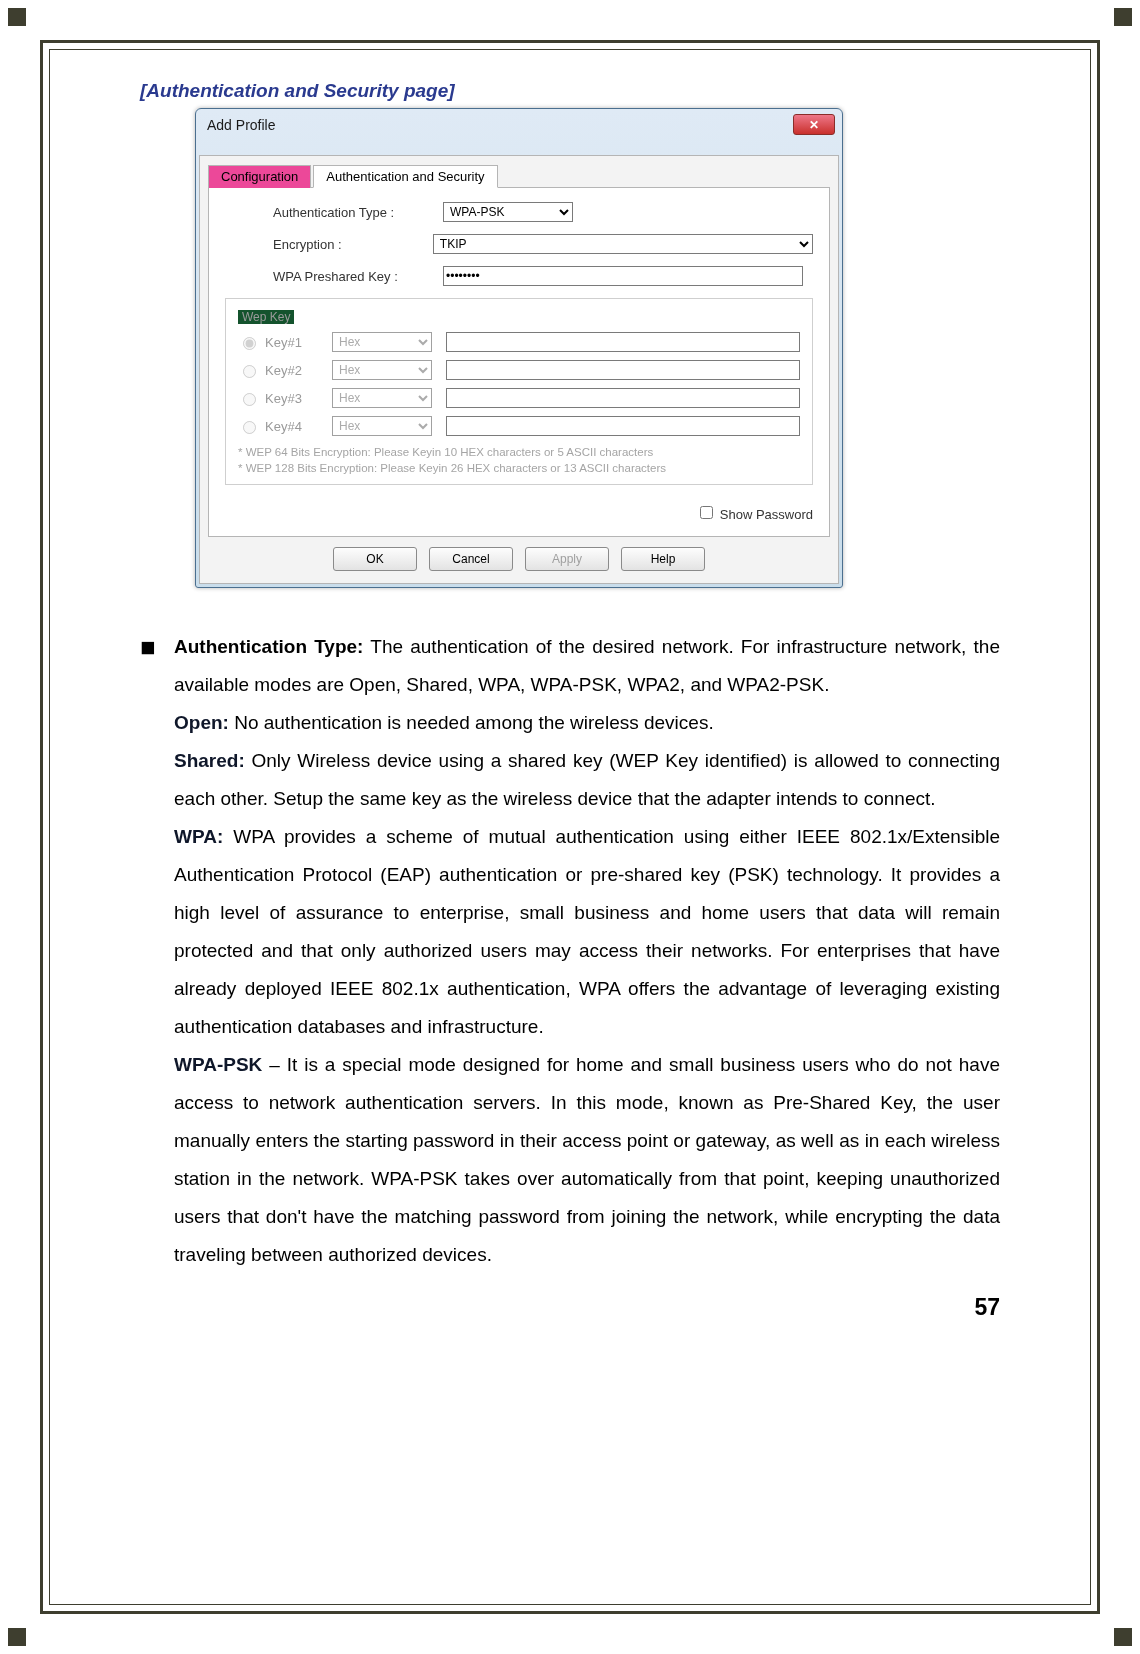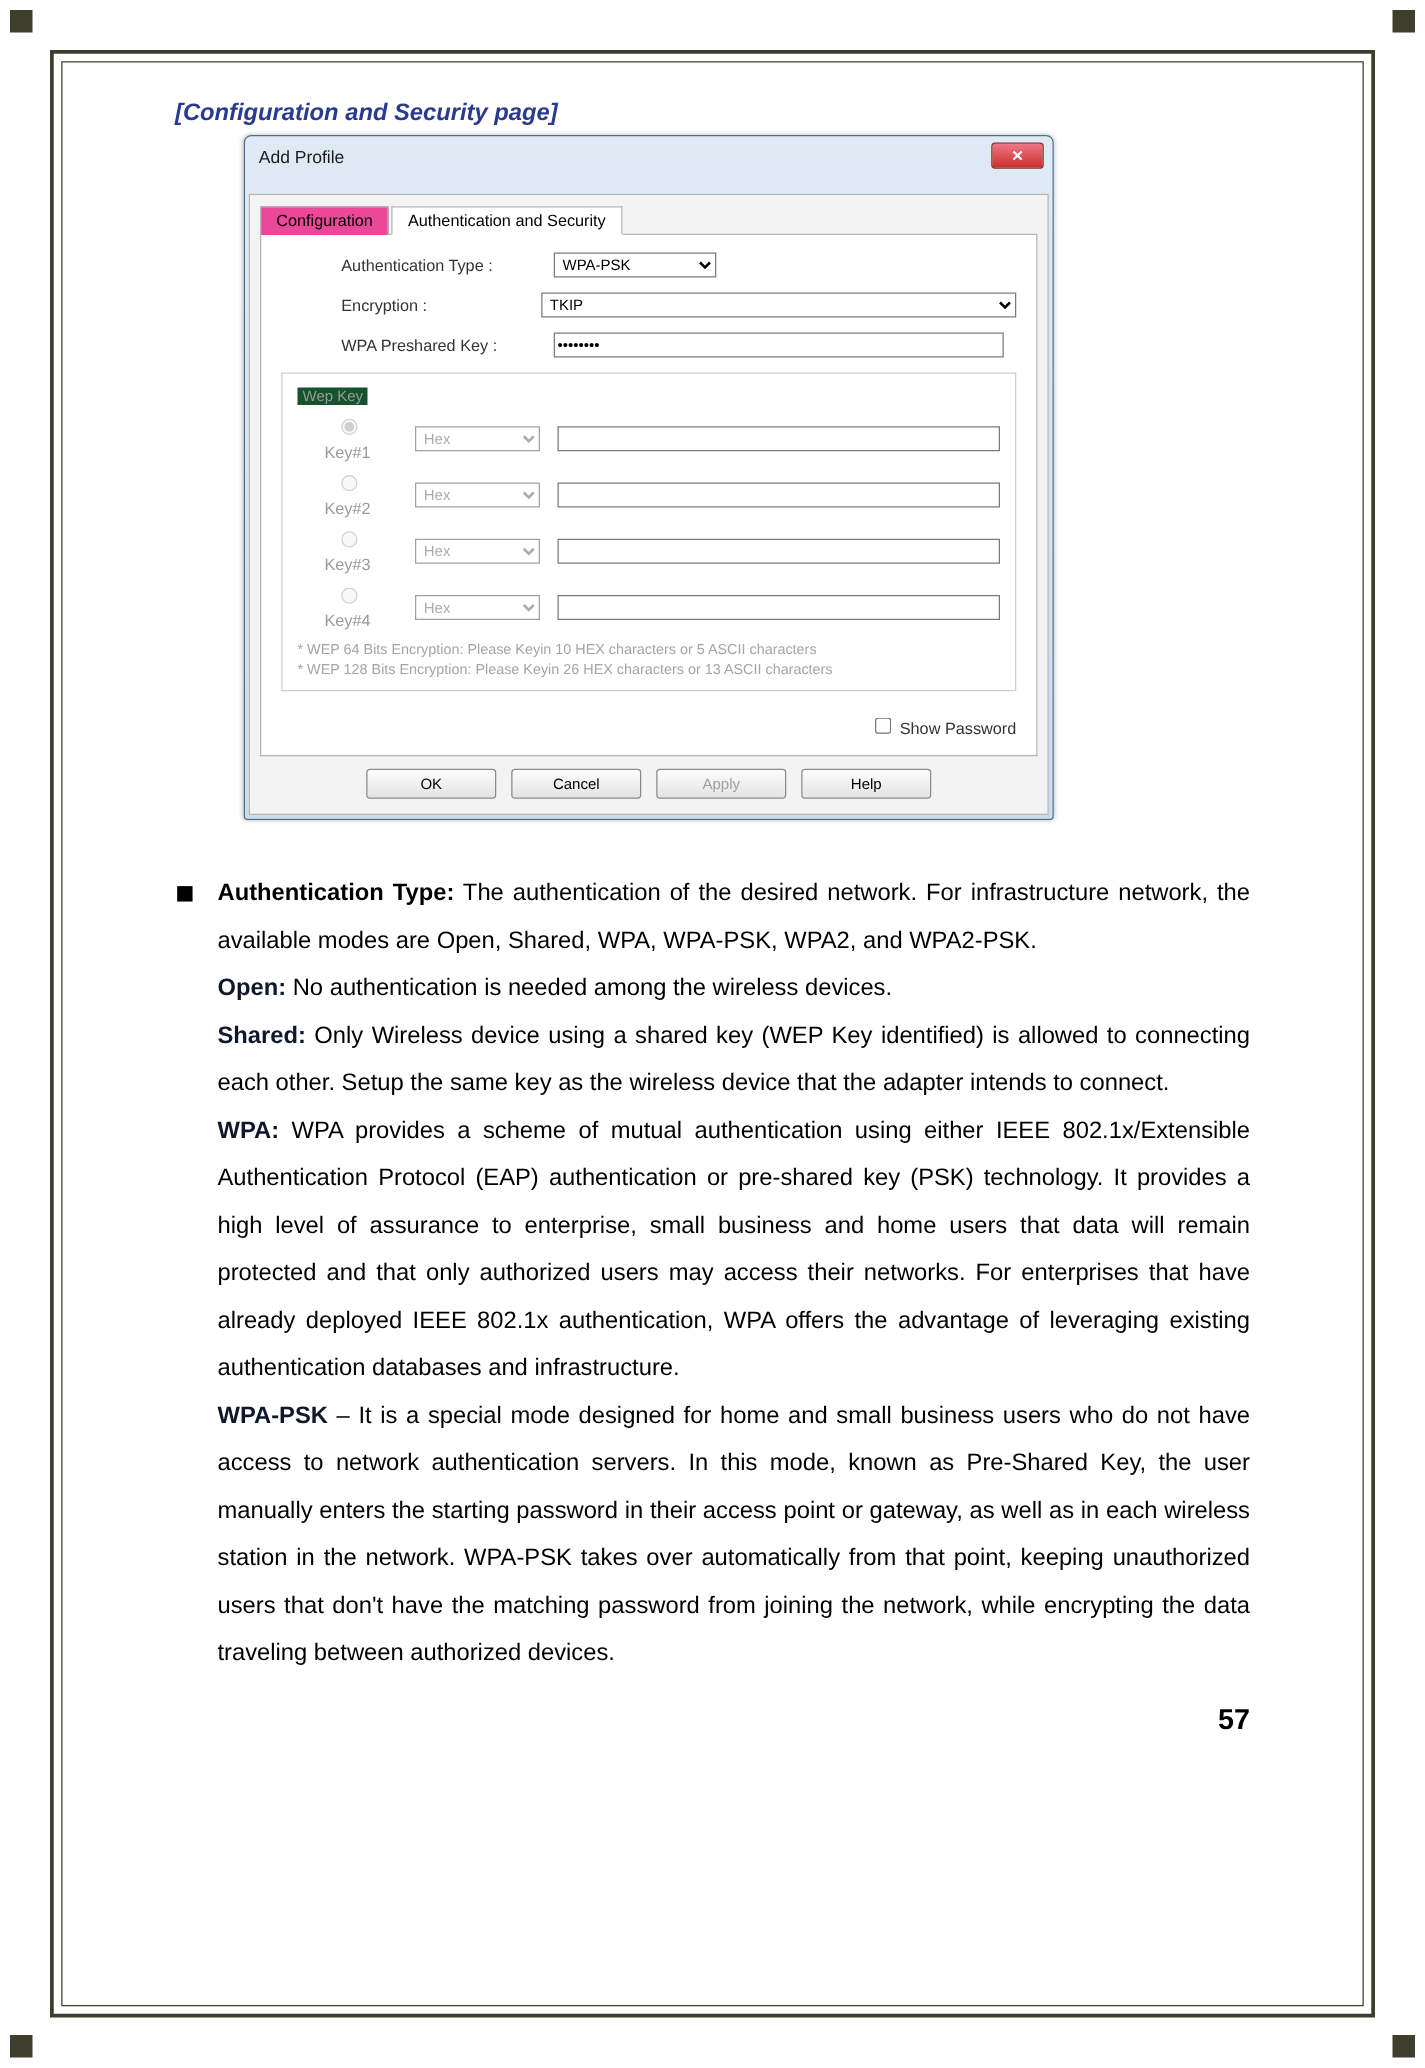--- a/index.html
+++ b/index.html
@@ -128,30 +128,30 @@
   .fieldset-title {
     margin-top: -18px;
     background: #14532d;
     display: inline-block;
     padding: 0 4px;
     font-size: 12px;
   }
   .keyrow {
     display: flex; align-items: center; gap: 14px; margin: 8px 0;
   }
-  .keyrow .radio-wrap { display: flex; align-items: center; gap: 6px; width: 80px; flex-direction: column; }
+  .keyrow .radio-wrap { display: flex; align-items: center; gap: 6px; width: 80px; }
   .keyrow select { width: 100px; color: #888; }
   .keyrow input[type=text] { flex: 1; }
   .hints { font-size: 11.5px; color: #a5a5a5; line-height: 1.4; margin-top: 6px; }
   .showpw-row { text-align: right; margin-top: 18px; font-size: 13px; }
   .dlg-buttons {
     display: flex; gap: 12px; justify-content: center; margin-top: 10px;
   }
   .dlg-buttons button {
-    width: 104px; height: 24px;
+    width: 84px; height: 24px;
     font-size: 12px;
     background: linear-gradient(#fdfdfd,#e3e3e3);
     border: 1px solid #8a8a8a;
     border-radius: 3px;
     text-align: center;
   }
   .dlg-buttons button[disabled] { color: #a0a0a0; }
 
   
   .doc {
@@ -174,21 +174,21 @@
 <body>
 
 <div class="corner tl"></div>
 <div class="corner tr"></div>
 <div class="corner bl"></div>
 <div class="corner br"></div>
 
 <div class="frame-outer">
   <div class="frame-inner">
 
-    <div class="section-title">[Configuration and Security page]</div>
+    <div class="section-title">[Authentication and Security page]</div>
 
     <div class="dialog-wrap">
       <div class="titlebar">
         <span>Add Profile</span>
         <div class="close-btn">
           <span>✕</span>
         </div>
       </div>
       <div class="dialog-body">
         <div class="tabs">

